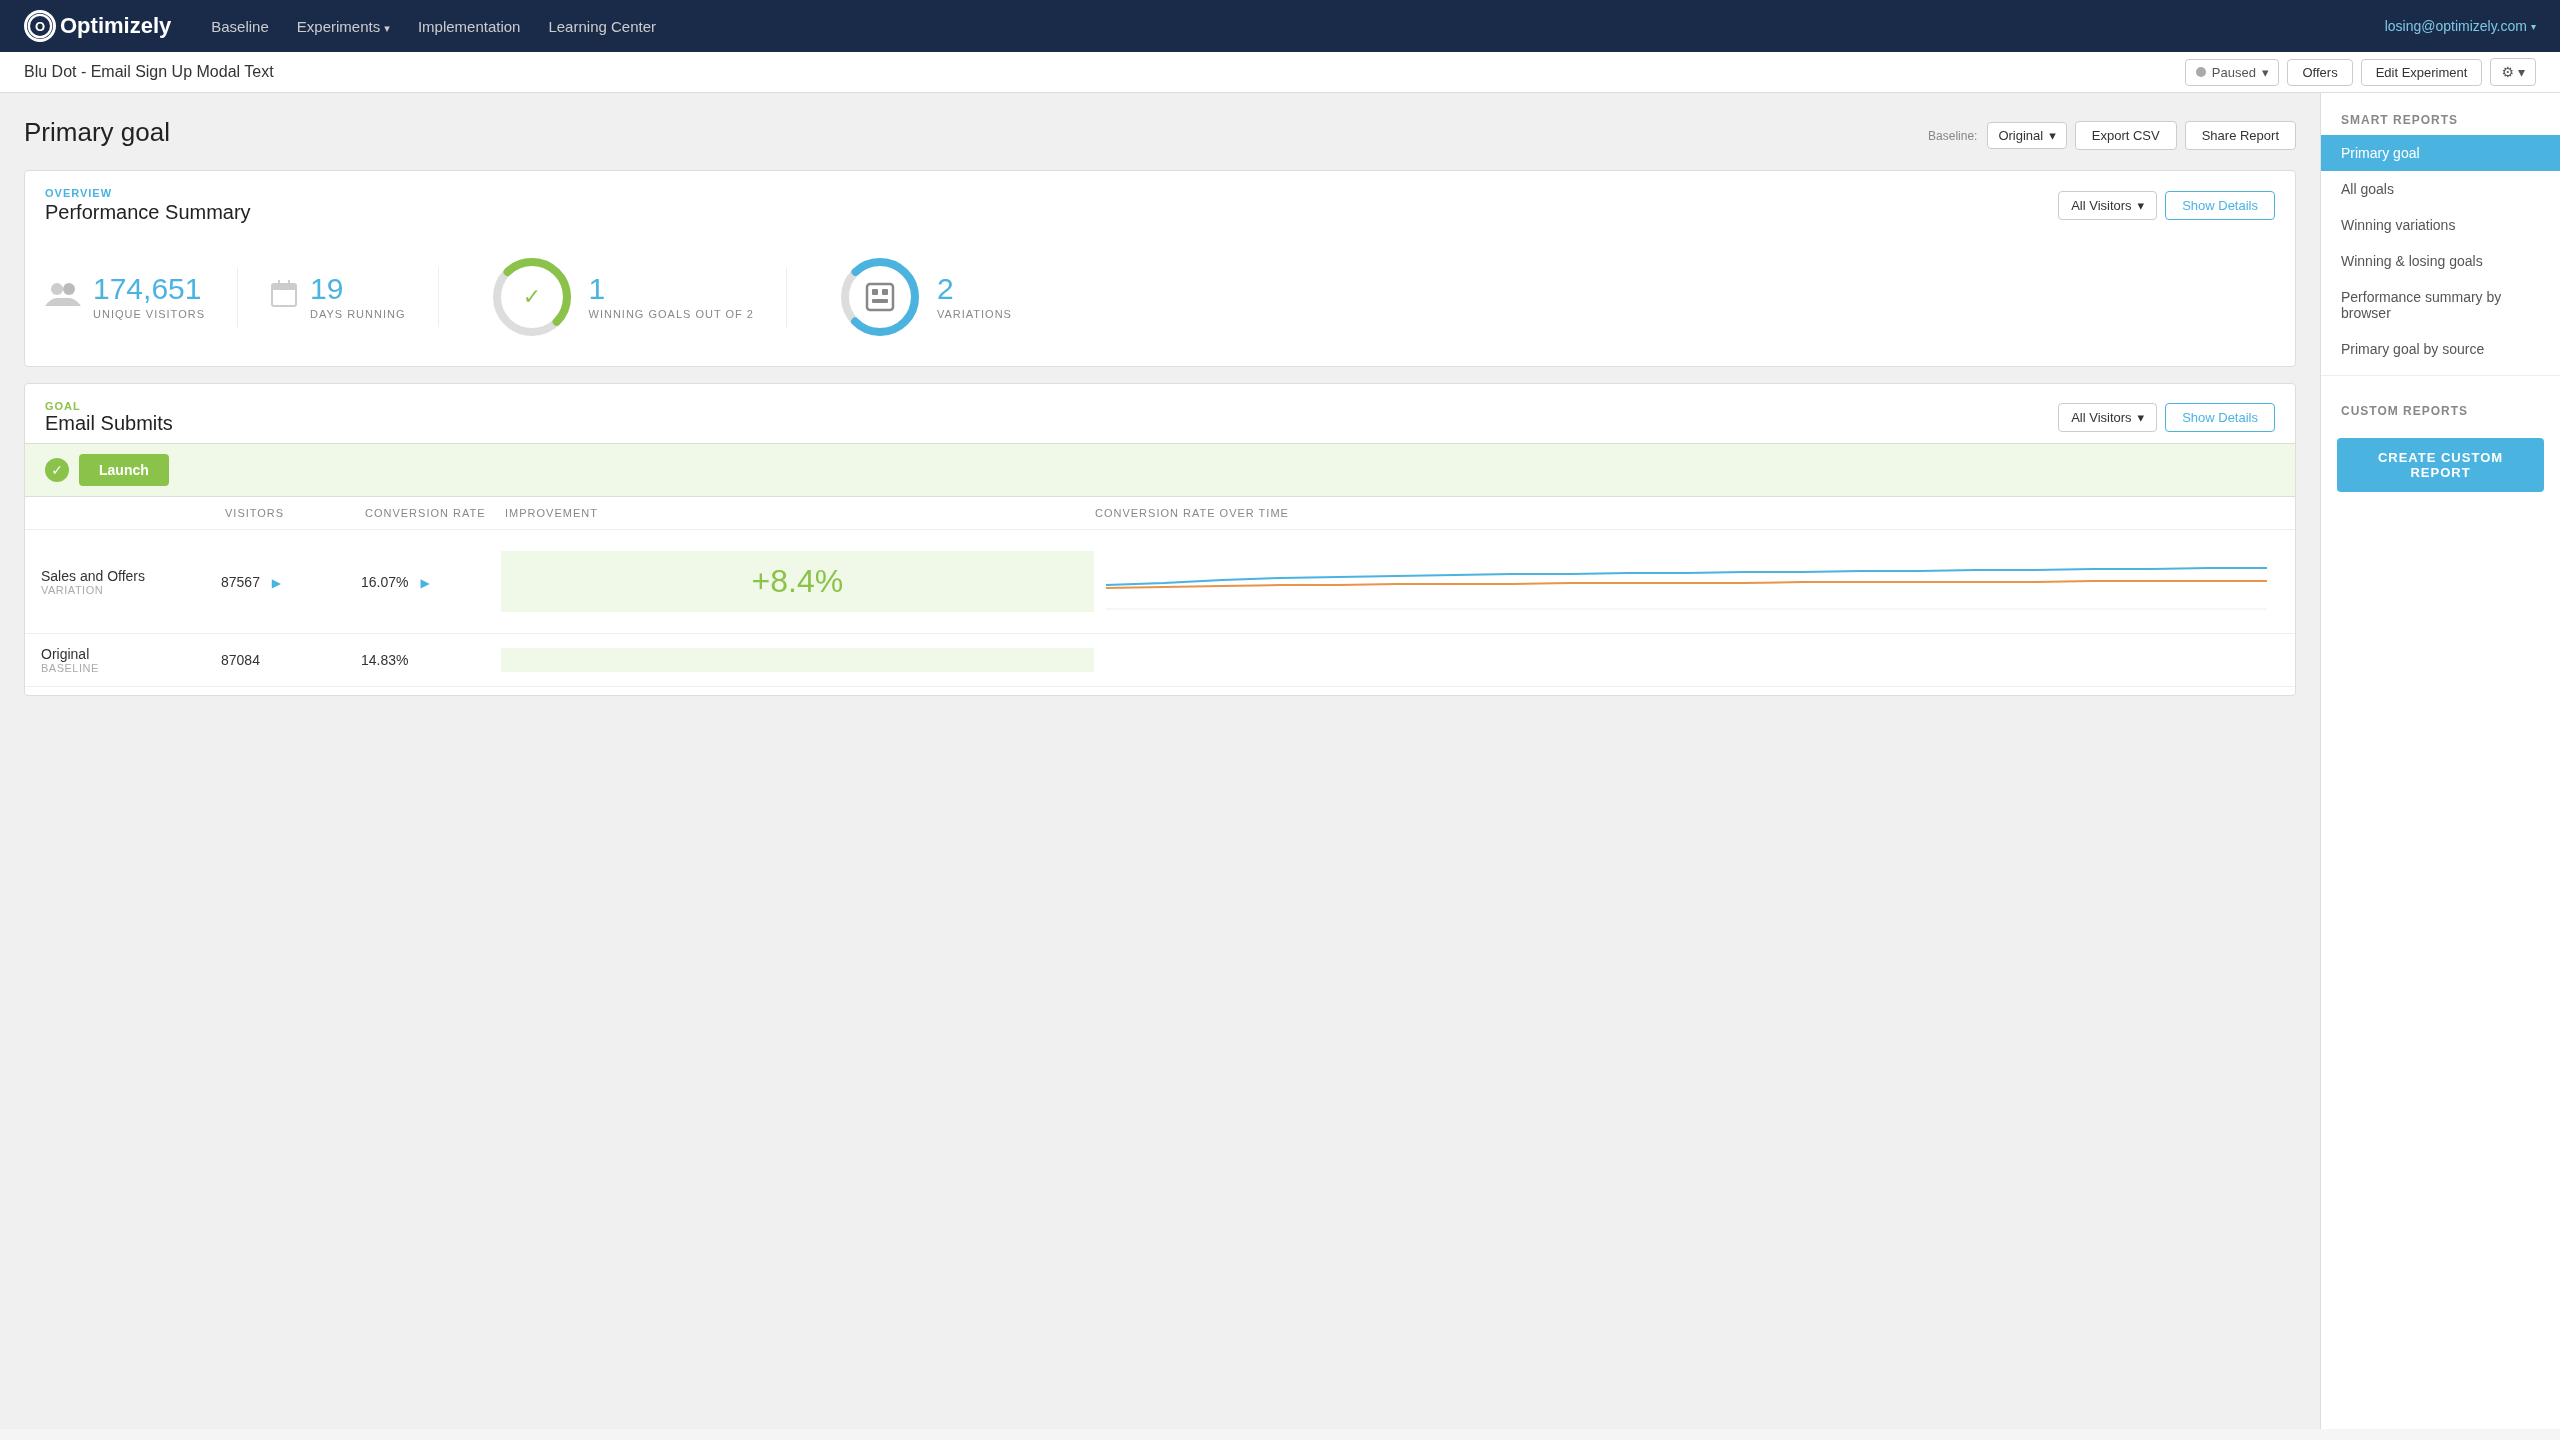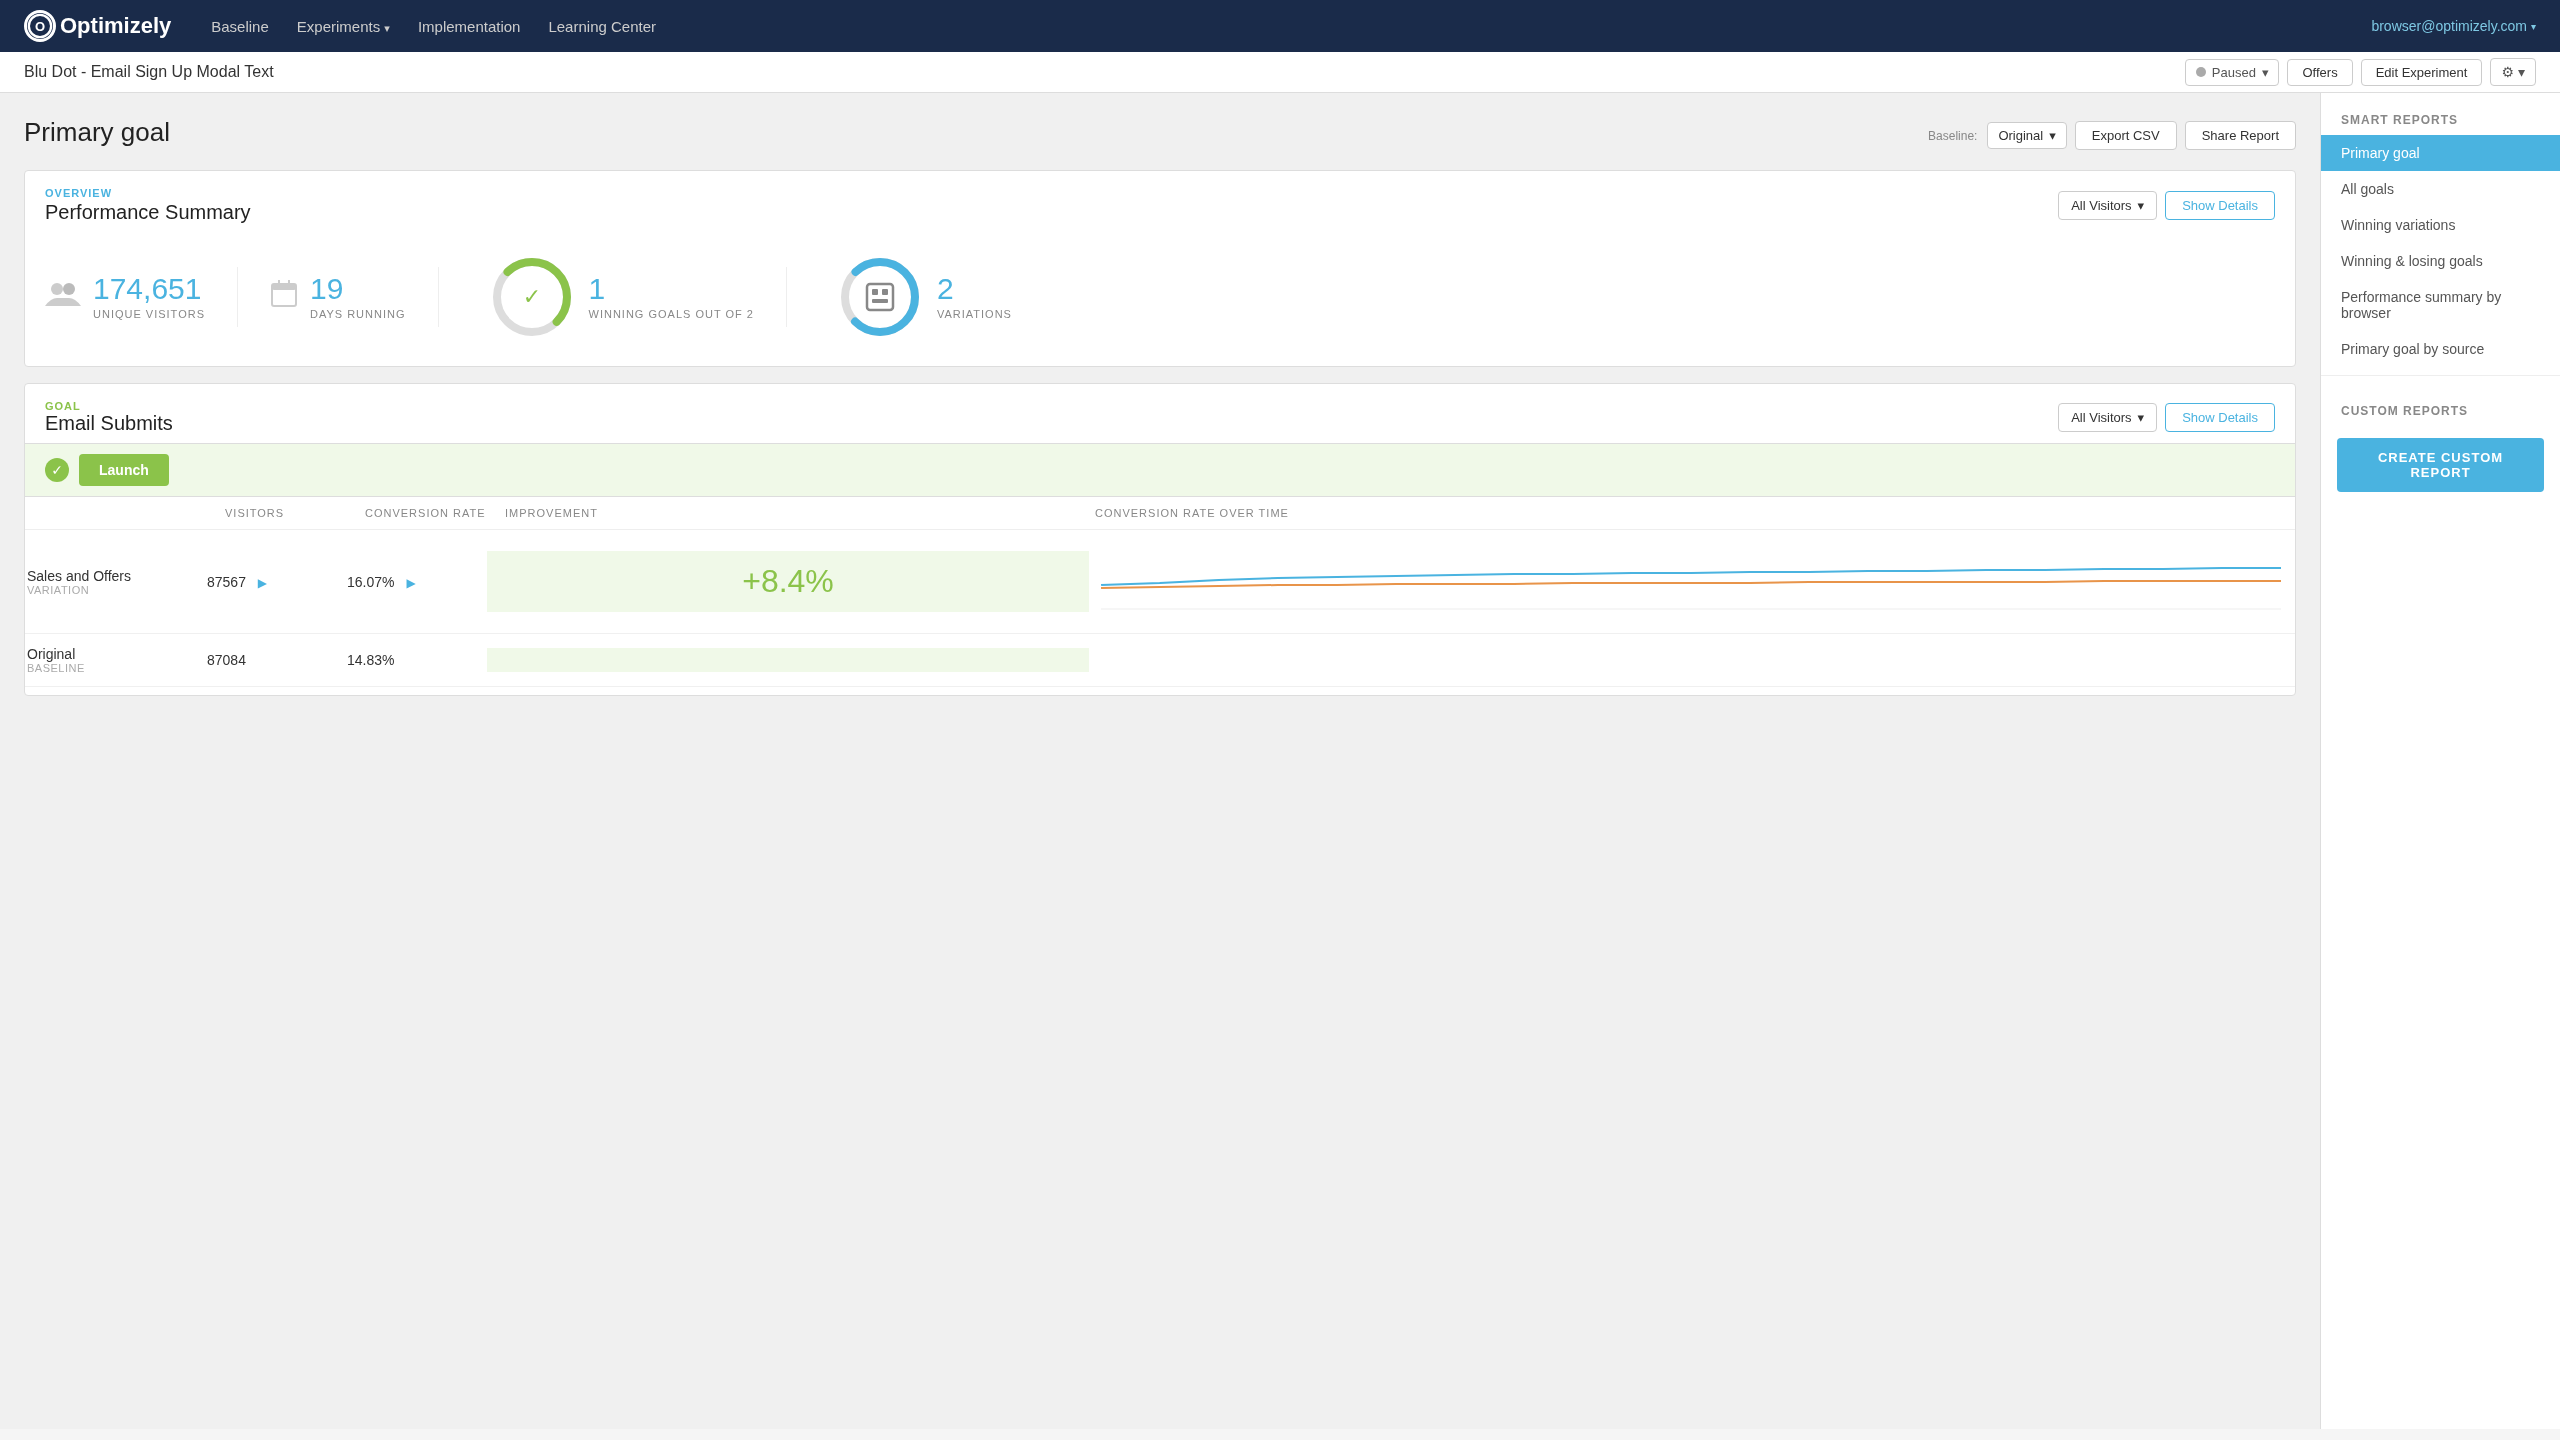--- a/index.html
+++ b/index.html
@@ -327,21 +327,21 @@
       padding: 10px 20px;
       font-size: 11px;
       color: #888;
       letter-spacing: 1px;
       text-transform: uppercase;
       border-bottom: 1px solid #eee;
     }
     .table-data-row {
       display: grid;
       grid-template-columns: 180px 140px 140px 1fr 2fr;
-      padding: 12px 2px;
+      padding: 12px 16px;
       align-items: center;
       border-bottom: 1px solid #f0f0f0;
     }
     .row-name {
       font-size: 14px;
       color: #333;
     }
     .row-sub {
       font-size: 11px;
       color: #aaa;
@@ -434,21 +434,21 @@
   </div>
   <div class="nav-links">
     <a>Baseline</a>
     <a>
       <span>Experiments</span> <span class="experiments-arrow">▾</span>
     </a>
     <a>Implementation</a>
     <a>Learning Center</a>
   </div>
   <div class="nav-user">
-    <span>browser@optimizely.com</span>
+    <span>losing@optimizely.com</span>
     <span class="nav-dropdown-arrow">▾</span>
   </div>
 </nav>
 
 <div class="experiment-bar">
   <span class="experiment-title">Blu Dot - Email Sign Up Modal Text</span>
   <div class="exp-controls">
     <div class="paused-badge">
       <div class="paused-dot"></div>
       <span>Paused</span>

